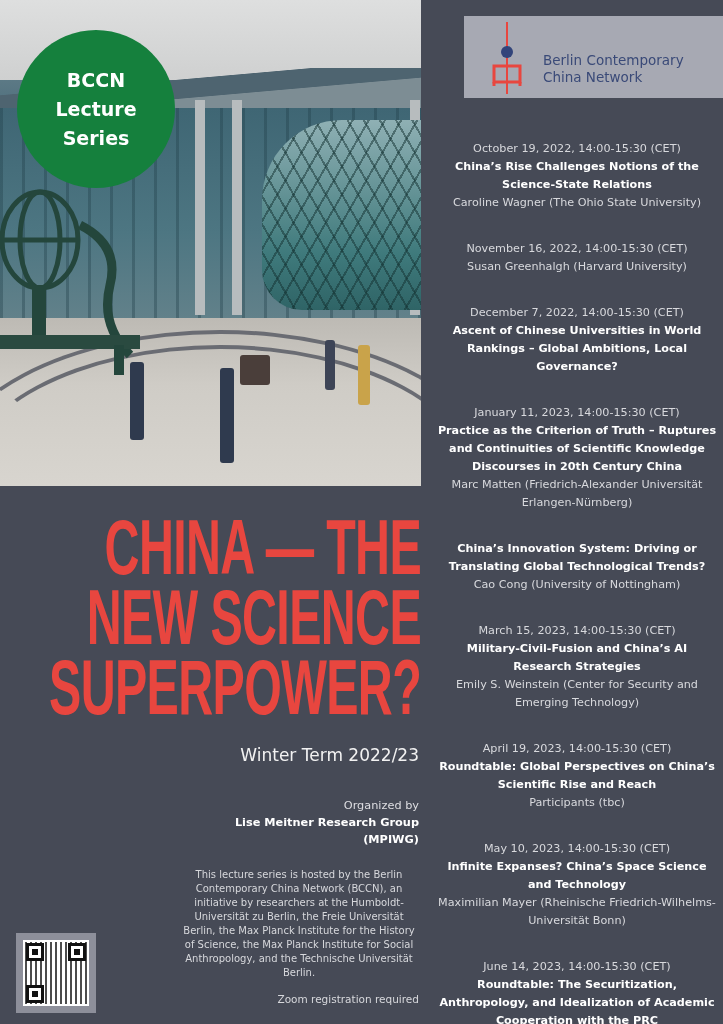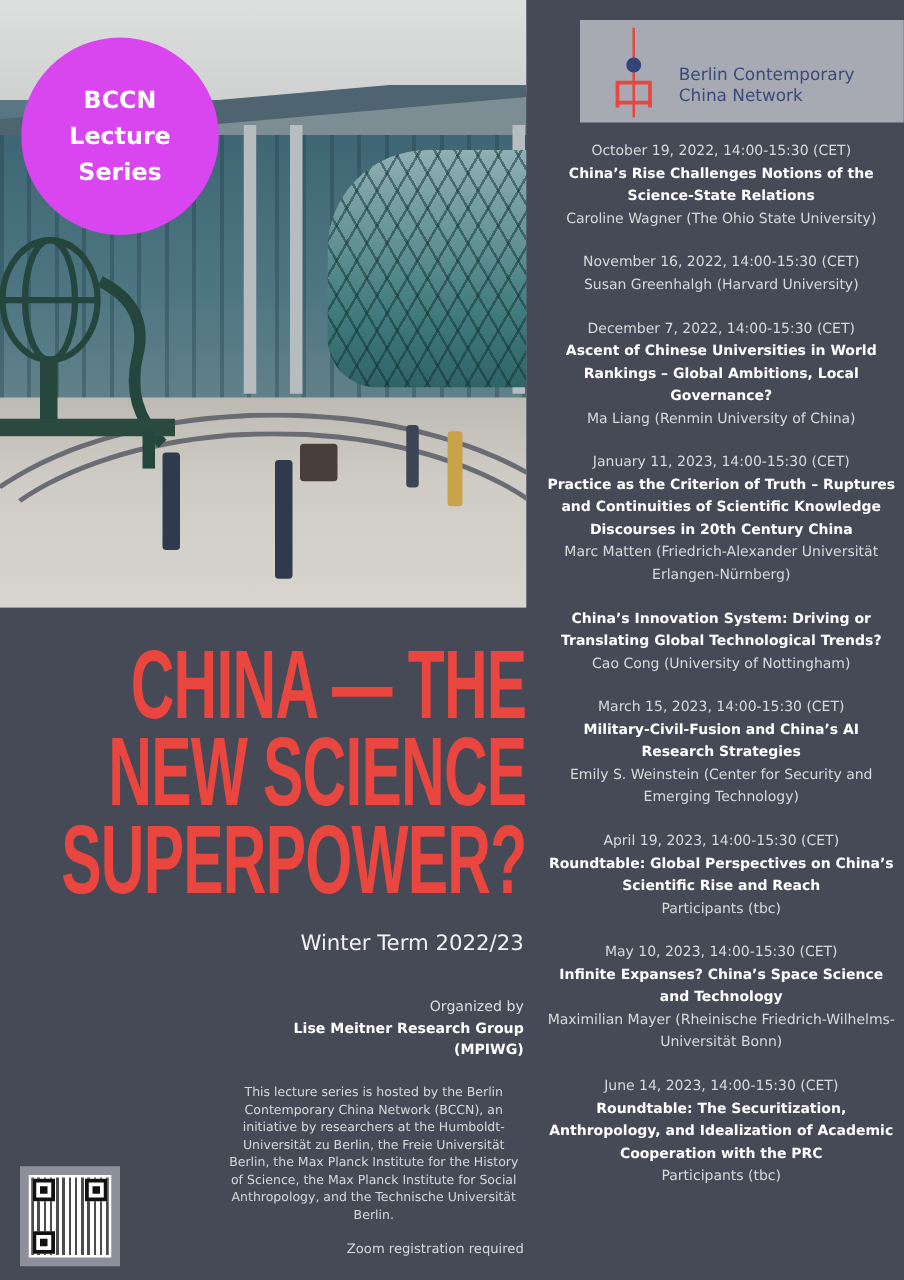--- a/index.html
+++ b/index.html
@@ -30,21 +30,21 @@
       repeating-linear-gradient(-60deg, rgba(20,50,50,.5) 0 2px, transparent 2px 14px),
       linear-gradient(180deg,#8fb0b4,#3f7a7c 70%, #2f6466); }
   .plaza { position:absolute; left:0; top:318px; width:100%; height:168px;
     background: linear-gradient(180deg,#bdbab4 0%, #cfccc6 40%, #d8d5cf 100%); }
   .track { position:absolute; border: 4px solid #6a6c73; border-color: #6a6c73 transparent transparent transparent; border-radius:50%; }
   .armillary { position:absolute; left:0; top:185px; width:140px; height:190px; }
   .person { position:absolute; background:#2f3a4e; border-radius:3px; }
 
   .badge {
     position: absolute; left: 17px; top: 30px; width: 158px; height: 158px;
-    border-radius: 50%; background: #d946ef;
+    border-radius: 50%; background: #15803d;
     display: flex; flex-direction: column; align-items: center; justify-content: center;
     color: #fff; font-family: "DejaVu Sans", sans-serif; font-weight: bold; font-size: 19px; line-height: 29px;
     text-align: center;
   }
 
   .title {
     position: absolute; right: 302px; top: 512px; text-align: right;
     font-family: "Liberation Sans", sans-serif; font-weight: bold;
     color: #e8463f; font-size: 78px; line-height: 70px; letter-spacing: -1px;
     transform: scaleX(0.62); transform-origin: right top; white-space: nowrap;
@@ -86,21 +86,21 @@
     background: #a7a9b3;
   }
   .logo-mark { position: absolute; left: 26px; top: 6px; width: 40px; height: 72px; }
   .logo-text {
     position: absolute; left: 79px; top: 36px; color: #3a4a78;
     font-size: 13.5px; line-height: 17px; font-family: "DejaVu Sans", sans-serif;
   }
   .events {
     position: absolute; left: 436px; top: 112px; width: 282px; text-align: center;
   }
-  .event { margin-bottom: 17px; }
+  .event { margin-bottom: 17px; margin-top: 28px; }
   .event .date { font-size: 11.2px; line-height: 18px; color: #d8d9dd; }
   .event .etitle { font-size: 11.2px; line-height: 18px; font-weight: bold; color: #fff; }
   .event .speaker { font-size: 11.2px; line-height: 18px; color: #d8d9dd; }
 </style>
 </head>
 <body>
 
 <div class="photo">
   <div class="sky"></div>
   <div class="glass"></div>
@@ -183,21 +183,20 @@
     <div class="etitle">China’s Rise Challenges Notions of the Science-State Relations</div>
     <div class="speaker">Caroline Wagner (The Ohio State University)</div>
   </div>
   <div class="event">
     <div class="date">November 16, 2022, 14:00-15:30 (CET)</div>
     <div class="speaker">Susan Greenhalgh (Harvard University)</div>
   </div>
   <div class="event">
     <div class="date">December 7, 2022, 14:00-15:30 (CET)</div>
     <div class="etitle">Ascent of Chinese Universities in World Rankings – Global Ambitions, Local Governance?</div>
-    <div class="speaker">Ma Liang (Renmin University of China)</div>
   </div>
   <div class="event">
     <div class="date">January 11, 2023, 14:00-15:30 (CET)</div>
     <div class="etitle">Practice as the Criterion of Truth – Ruptures and Continuities of Scientific Knowledge Discourses in 20th Century China</div>
     <div class="speaker">Marc Matten (Friedrich-Alexander Universität Erlangen-Nürnberg)</div>
   </div>
   <div class="event">
     <div class="etitle">China’s Innovation System: Driving or Translating Global Technological Trends?</div>
     <div class="speaker">Cao Cong (University of Nottingham)</div>
   </div>

